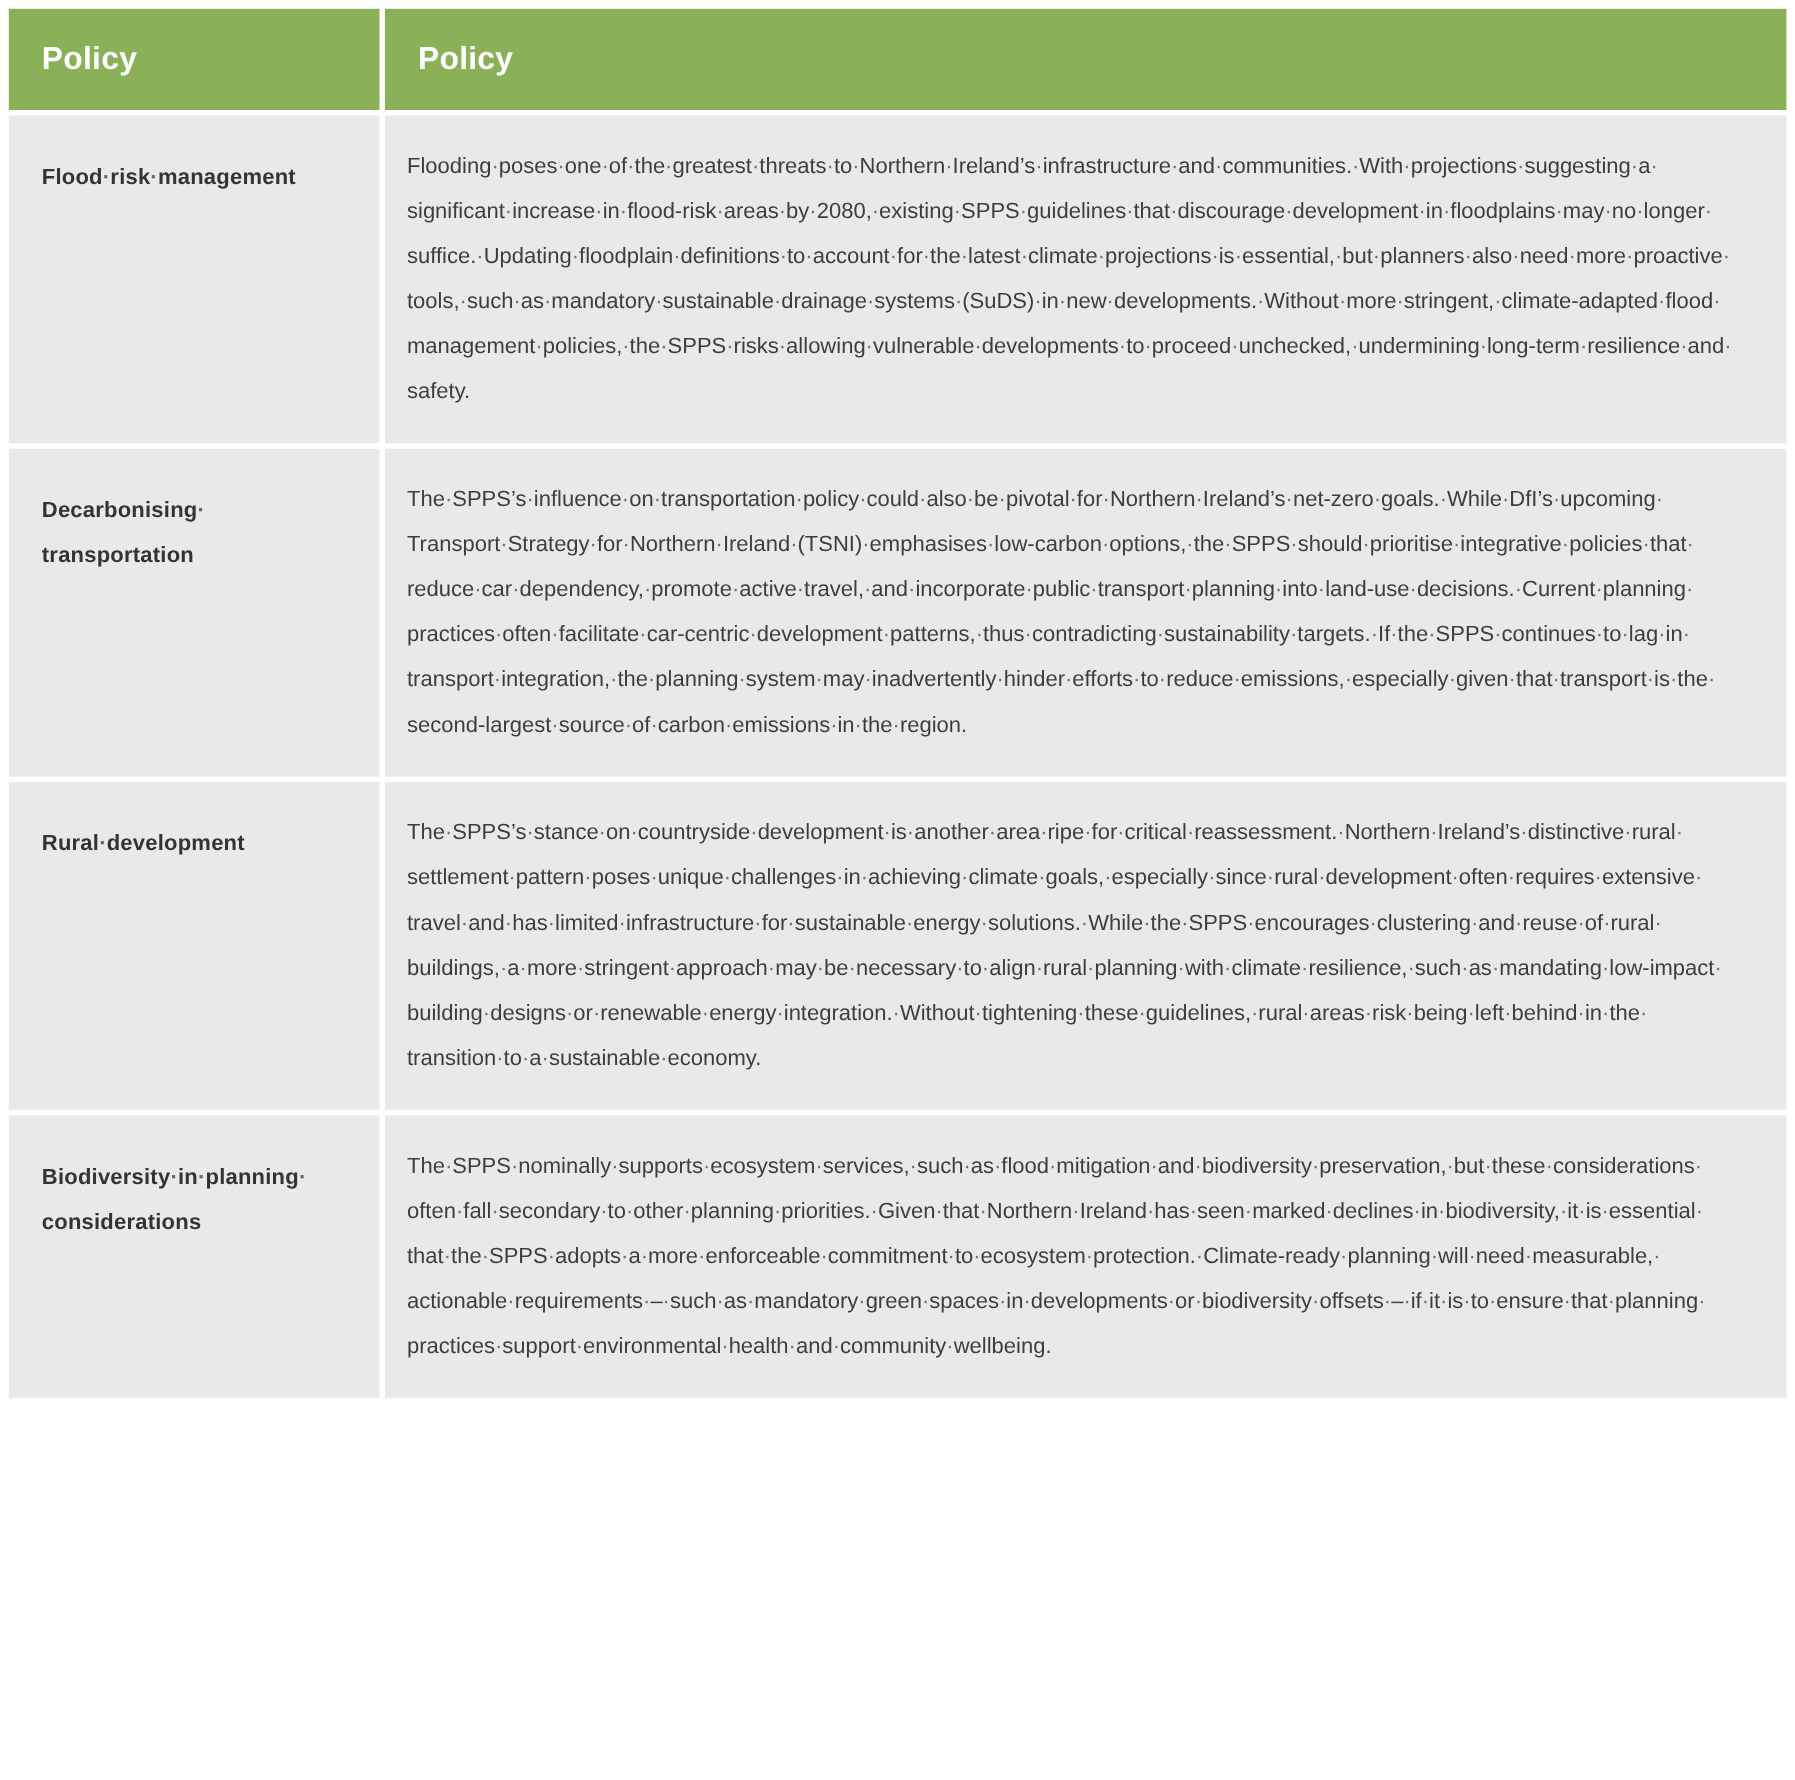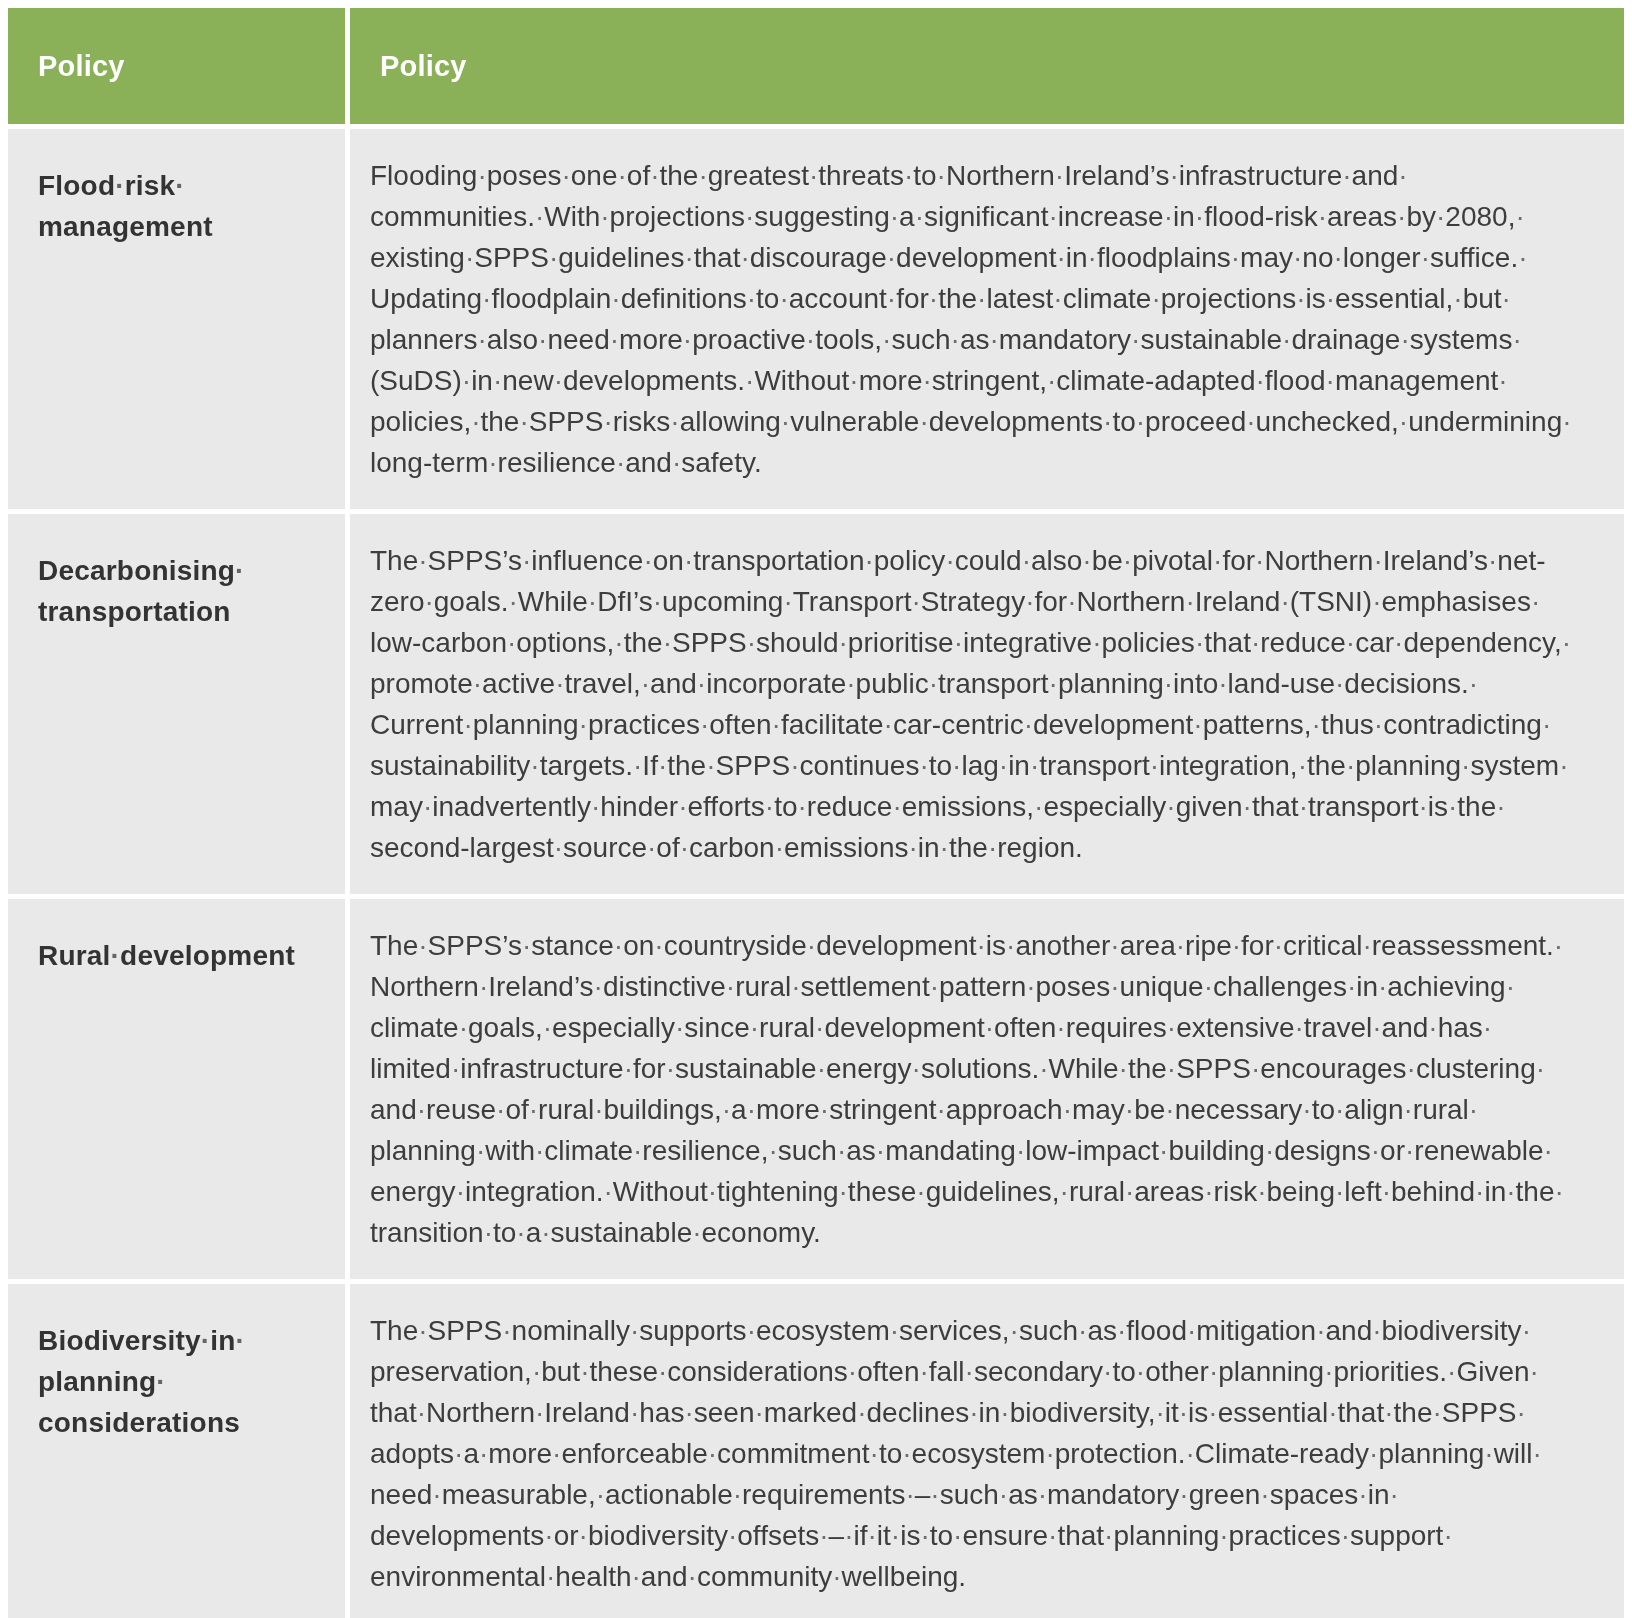--- a/index.html
+++ b/index.html
@@ -22,28 +22,28 @@
   }
   col.c1 { width: 337px; }
   col.c2 { width: 1274px; }
   th.hdr {
     background: #8bb158;
     color: #ffffff;
     font-size: 29px;
     font-weight: bold;
     text-align: left;
     vertical-align: middle;
-    height: 116px;
+    height: 92px;
     padding: 0 0 0 30px;
     letter-spacing: 0.2px;
   }
   td {
     background: #e9e9e9;
     vertical-align: top;
-    font-size: 28px;
+    font-size: 20px;
     line-height: 41px;
   }
   td.policy {
     font-weight: bold;
     color: #333333;
     padding: 36px 24px 26px 30px;
     letter-spacing: 0.2px;
   }
   td.context {
     color: #3d3d3d;

